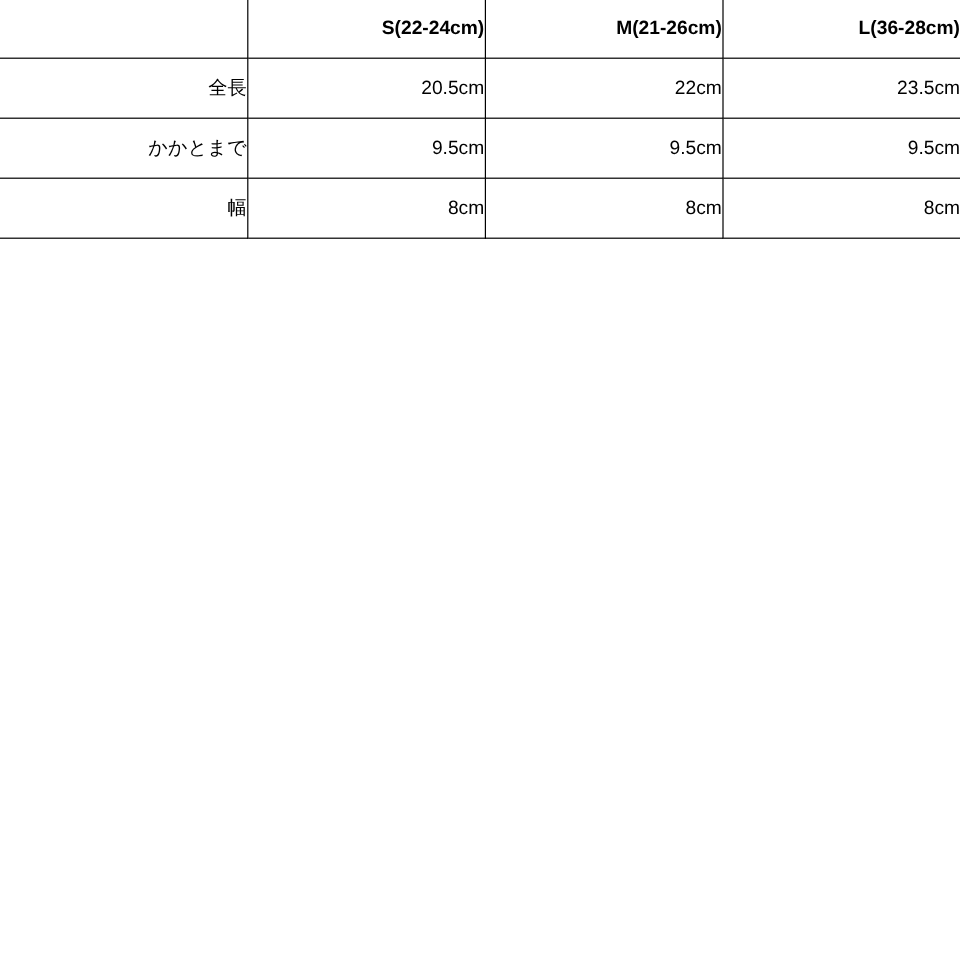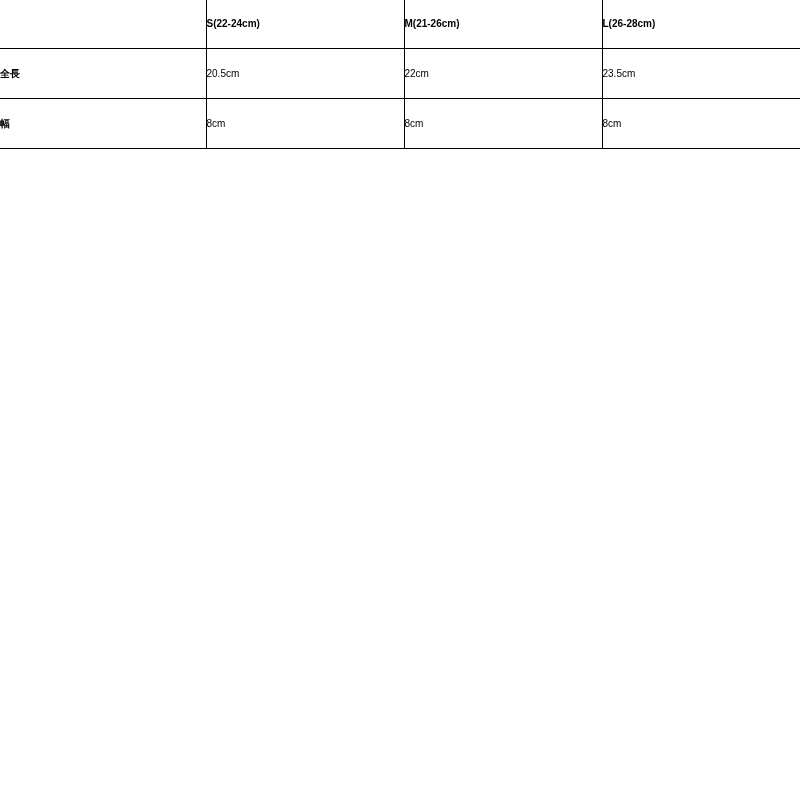--- a/index.html
+++ b/index.html
@@ -18,38 +18,38 @@
     width: 800px;
     border-collapse: collapse;
     table-layout: fixed;
   }
   .size-table col.label-col { width: 206px; }
   .size-table col.size-col { width: 198px; }
 
   .size-table th,
   .size-table td {
     border: 1px solid #000000;
-    text-align: left;
+    text-align: right;
     vertical-align: middle;
-    font-size: 10px;
+    font-size: 16px;
     font-weight: normal;
     padding: 0;
     height: 49px;
     line-height: 1.2;
   }
   .size-table thead th {
     font-weight: bold;
     height: 48px;
   }
   .size-table thead th.corner {
     border-left: none;
     border-top: none;
   }
   .size-table th.row-label {
-    font-weight: bold;
+    font-weight: normal;
     margin-top: 24px;
   }
   
   .size-table tr > *:first-child { border-left: none; }
   .size-table tr > *:last-child { border-right: none; }
   .size-table thead tr > * { border-top: none; }
 </style>
 </head>
 <body>
 
@@ -58,29 +58,35 @@
     <col class="label-col">
     <col class="size-col">
     <col class="size-col">
     <col class="size-col">
   </colgroup>
   <thead>
     <tr>
       <th class="corner"></th>
       <th>S(22-24cm)</th>
       <th>M(21-26cm)</th>
-      <th>L(26-28cm)</th>
+      <th>L(36-28cm)</th>
     </tr>
   </thead>
   <tbody>
     <tr>
       <th class="row-label">全長</th>
       <td>20.5cm</td>
       <td>22cm</td>
       <td>23.5cm</td>
+    </tr>
+    <tr>
+      <th class="row-label">かかとまで</th>
+      <td>9.5cm</td>
+      <td>9.5cm</td>
+      <td>9.5cm</td>
     </tr>
     <tr>
       <th class="row-label">幅</th>
       <td>8cm</td>
       <td>8cm</td>
       <td>8cm</td>
     </tr>
   </tbody>
 </table>
 

